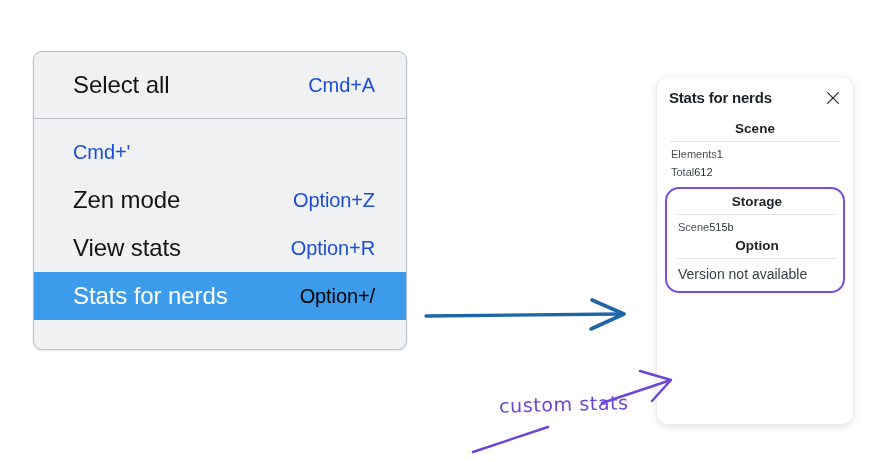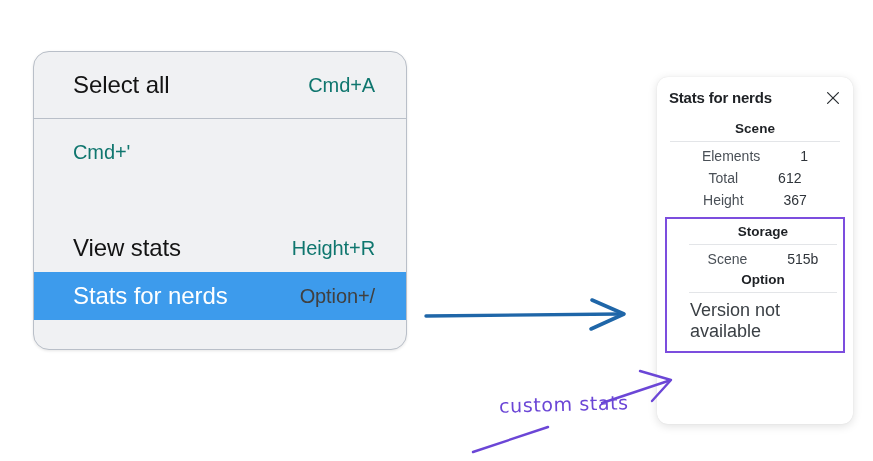--- a/index.html
+++ b/index.html
@@ -18,21 +18,21 @@
 
   
   #context-menu {
     position: absolute;
     left: 33px;
     top: 51px;
     width: 374px;
     height: 299px;
     background: #f0f1f3;
     border: 1px solid #b9bfc8;
-    border-radius: 16px;
+    border-radius: 9px;
     box-shadow: 0 1px 3px rgba(0,0,0,0.10);
     box-sizing: border-box;
     overflow: hidden;
   }
   .menu-section {
     padding: 0;
   }
   .menu-section.top {
     padding-top: 9px;
     padding-bottom: 9px;
@@ -55,28 +55,28 @@
     box-sizing: border-box;
     cursor: default;
   }
   .menu-row .label {
     font-size: 24px;
     color: #141414;
     letter-spacing: -0.1px;
   }
   .menu-row .shortcut {
     font-size: 20px;
-    color: #0f766e;
+    color: #1d4ed8;
     letter-spacing: -0.1px;
   }
   .menu-row.selected {
     background: #3d9bec;
   }
   .menu-row.selected .label { color: #ffffff; }
-  .menu-row.selected .shortcut { color: #404040; }
+  .menu-row.selected .shortcut { color: #000000; }
 
   
   #stats-panel {
     position: absolute;
     left: 657px;
     top: 77px;
     width: 196px;
     height: 347px;
     background: #ffffff;
     border-radius: 11px;
@@ -115,41 +115,40 @@
     color: #1e2125;
     padding: 2px 0 5px 0;
   }
   .hr {
     height: 1px;
     background: #e3e5e8;
     margin: 0 2px 3px 2px;
   }
   .stat-row {
     display: flex;
-    justify-content: center;
+    justify-content: flex-start;
     align-items: center;
     padding: 3px 3px;
-    font-size: 14px;
+    font-size: 11px;
     color: #3b4045;
-    gap: 40px;
   }
   .stat-row .k { color: #4a5057; }
   .stat-row .v { color: #2f343a; }
   .full-row {
     padding: 4px 3px;
-    font-size: 18px;
+    font-size: 14px;
     color: #3b4045;
   }
 
   
   #custom-stats-box {
     border: 2px solid #7c4dde;
-    border-radius: 0;
+    border-radius: 14px;
     margin: 6px -3px 0 -3px;
-    padding: 3px 4px 5px 20px;
+    padding: 3px 4px 5px 8px;
   }
 
   
   .annotation-layer {
     position: absolute;
     left: 0; top: 0;
     width: 873px; height: 461px;
     pointer-events: none;
   }
   #handwritten-label {
@@ -176,24 +175,26 @@
     </div>
   </div>
 
   <div class="menu-sep"></div>
 
   <div class="menu-section bottom">
     <div class="menu-row">
       <span class="shortcut">Cmd+'</span>
     </div>
     <div class="menu-row">
+      <span class="label">Zen mode</span>
+      <span class="shortcut">Option+Z</span>
     </div>
     <div class="menu-row">
       <span class="label">View stats</span>
-      <span class="shortcut">Height+R</span>
+      <span class="shortcut">Option+R</span>
     </div>
     <div class="menu-row selected">
       <span class="label">Stats for nerds</span>
       <span class="shortcut">Option+/</span>
     </div>
   </div>
 
 </div>
 
 <div id="stats-panel">
@@ -211,24 +212,20 @@
     <div class="section-heading">Scene</div>
     <div class="hr"></div>
     <div class="stat-row">
       <span class="k">Elements</span>
       <span class="v">1</span>
     </div>
     <div class="stat-row">
       <span class="k">Total</span>
       <span class="v">612</span>
     </div>
-    <div class="stat-row">
-      <span class="k">Height</span>
-      <span class="v">367</span>
-    </div>
   </div>
 
   <div id="custom-stats-box">
 
     <div>
       <div class="section-heading">Storage</div>
       <div class="hr"></div>
       <div class="stat-row">
         <span class="k">Scene</span>
         <span class="v">515b</span>

